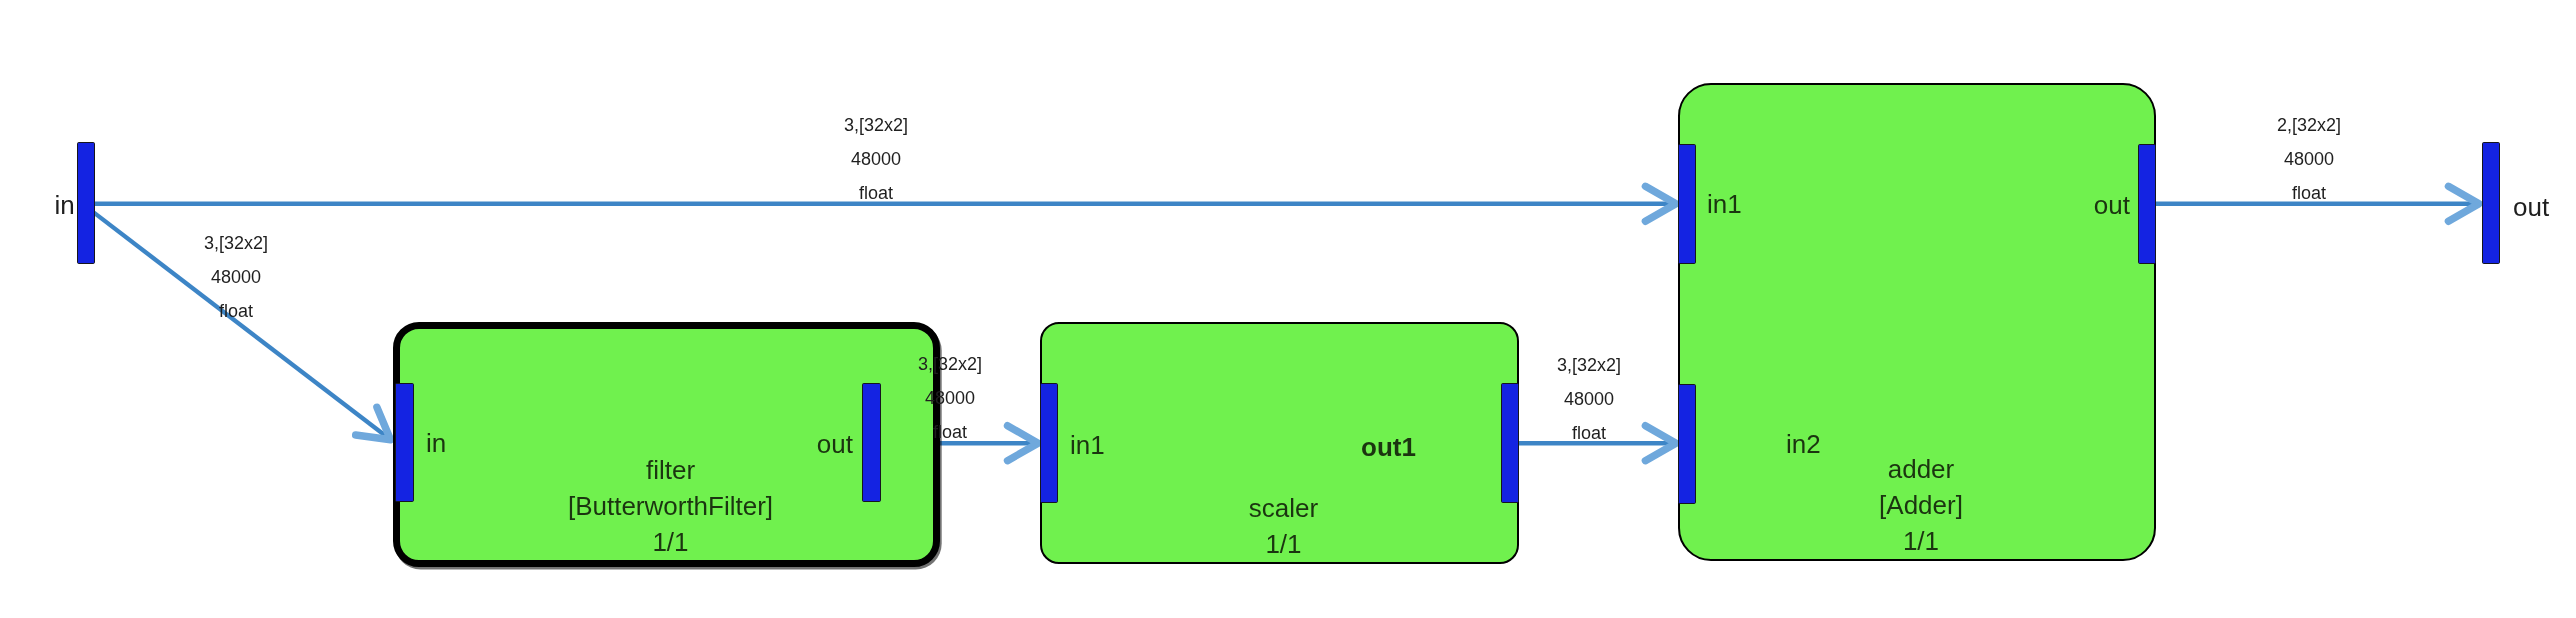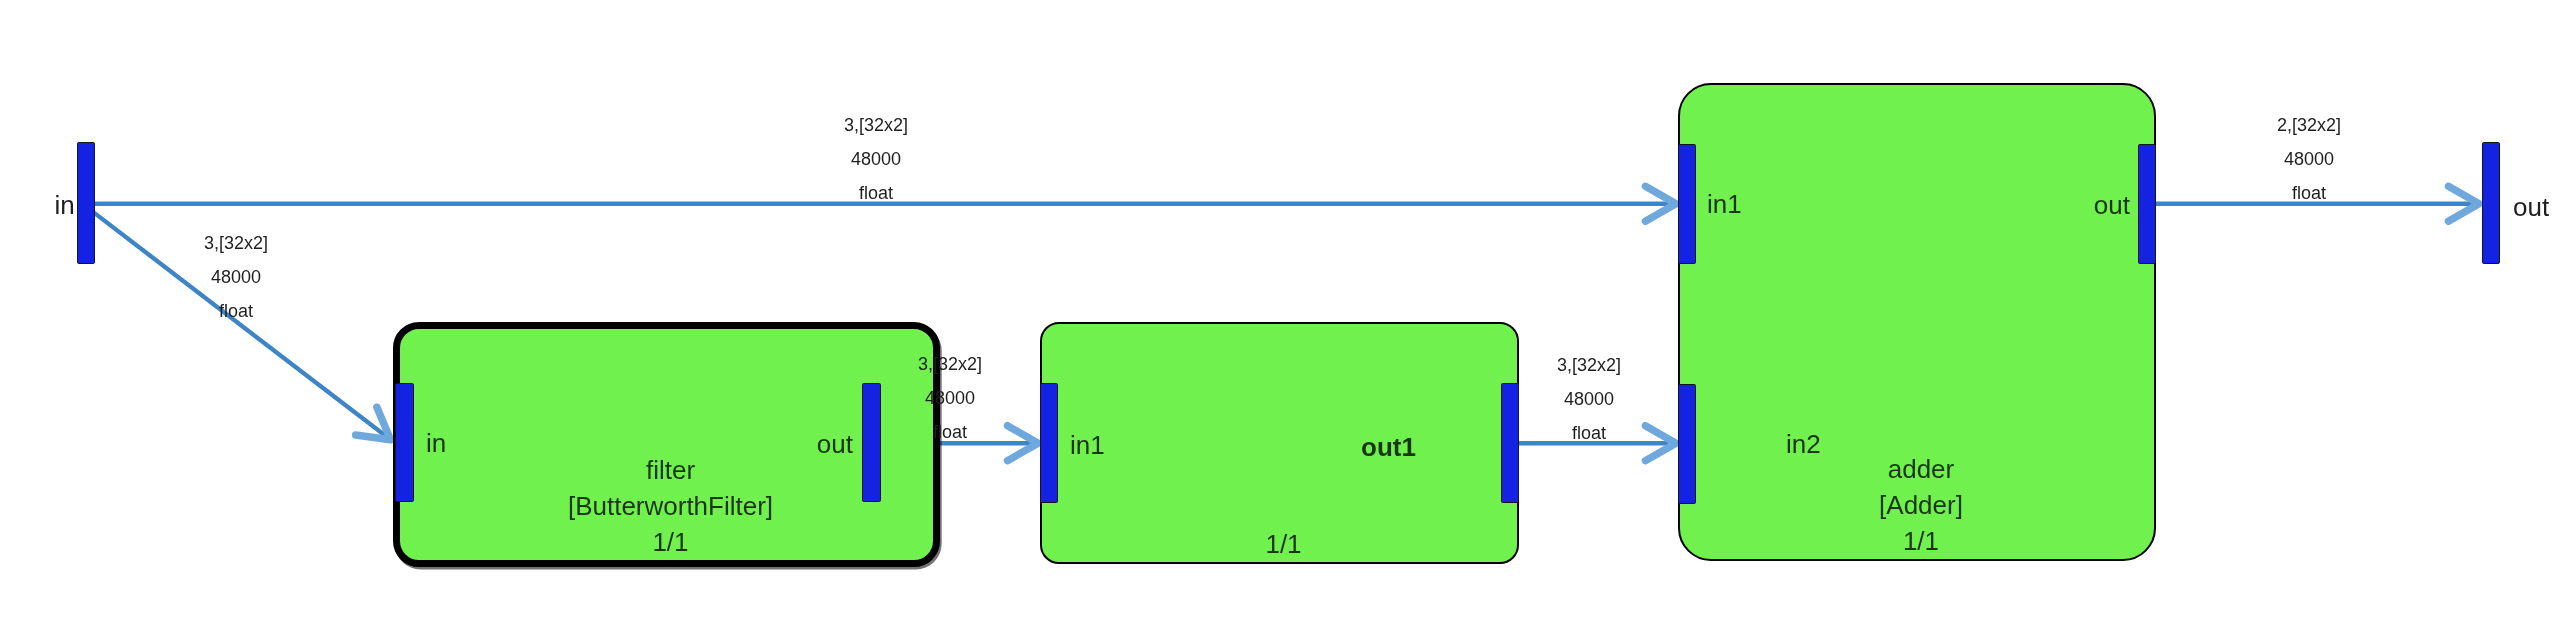--- a/index.html
+++ b/index.html
@@ -156,20 +156,21 @@
       <div>1/1</div>
     </div>
   </div>
   <div class="port port-filter-in"></div>
   <div class="label port-label lbl-filter-in">in</div>
   <div class="port port-filter-out"></div>
   <div class="label port-label align-right lbl-filter-out">out</div>
 
   <div class="block block-scaler">
     <div class="block-title">
+      <div>scaler</div>
       <div>1/1</div>
     </div>
   </div>
   <div class="port port-scaler-in1"></div>
   <div class="label port-label lbl-scaler-in1">in1</div>
   <div class="port port-scaler-out1"></div>
   <div class="label port-label align-right lbl-scaler-out1">out1</div>
 
   <div class="block block-adder">
     <div class="block-title">

